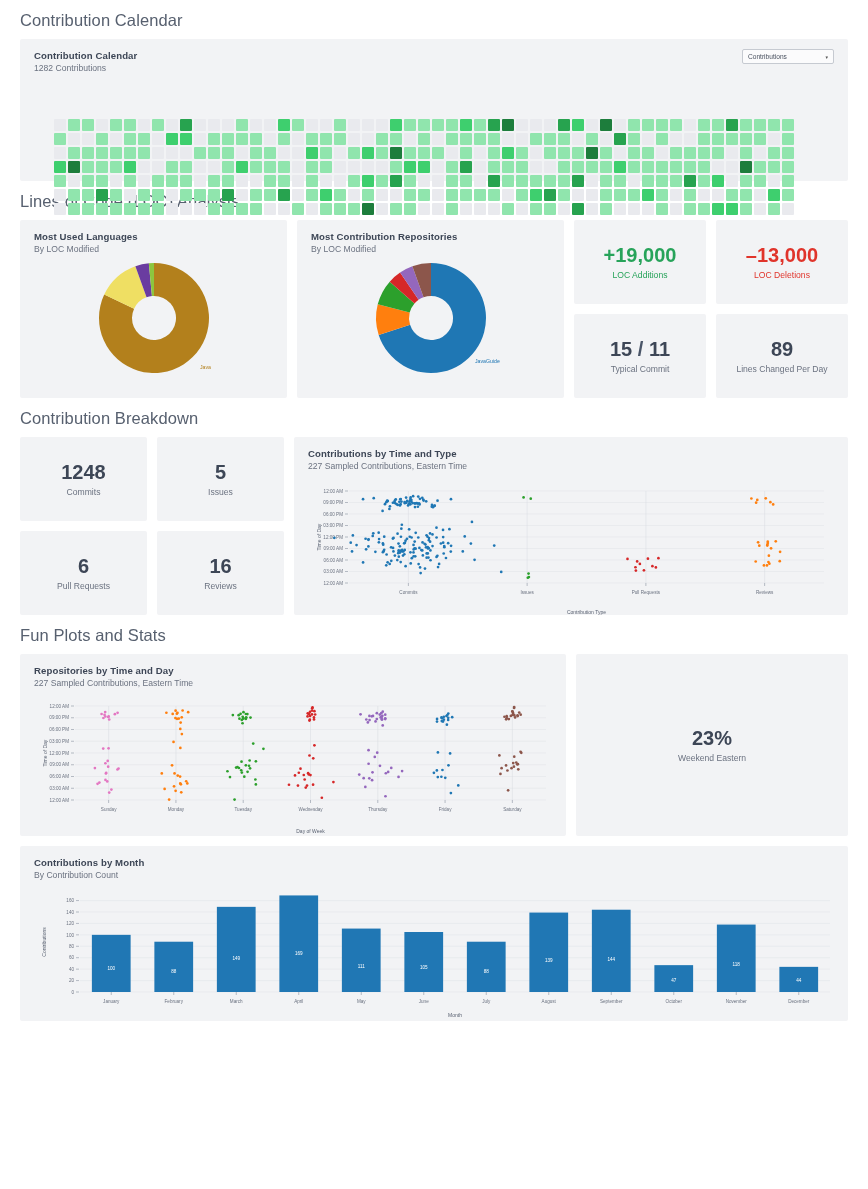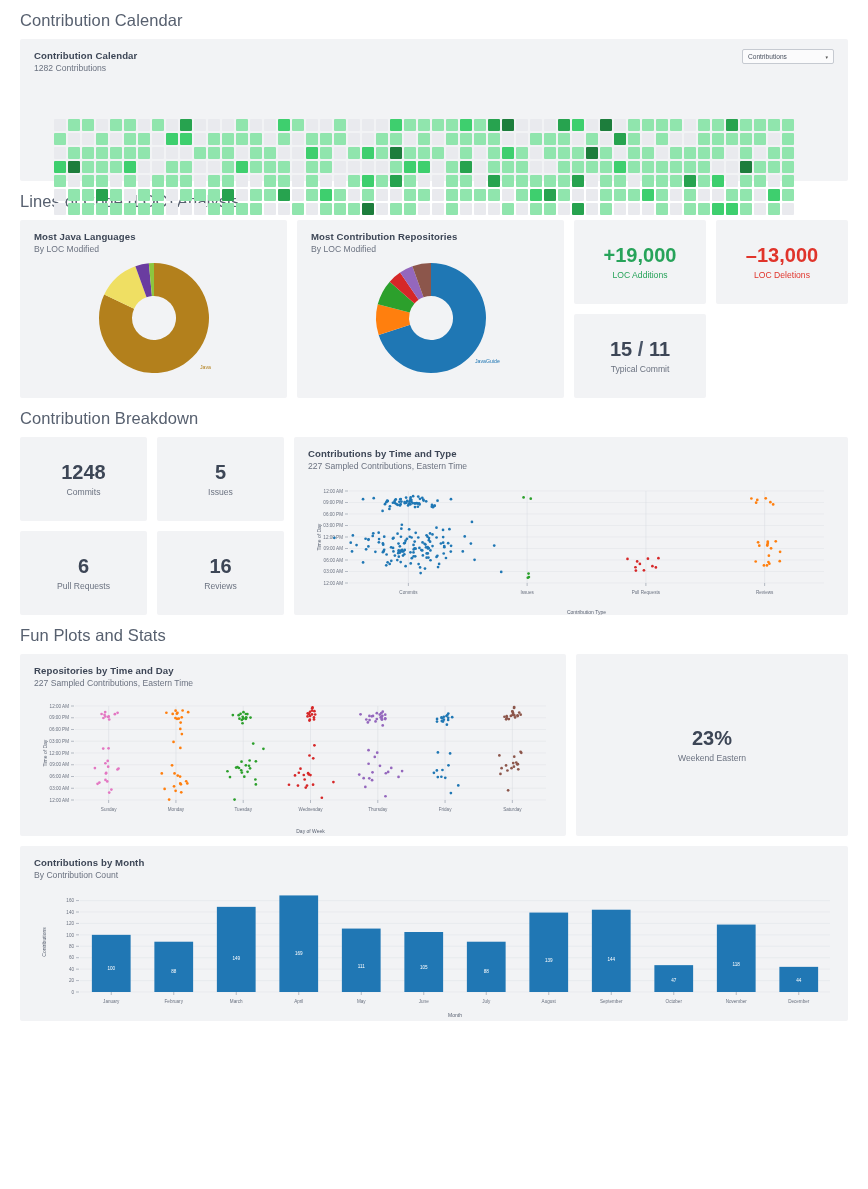--- a/index.html
+++ b/index.html
@@ -480,21 +480,21 @@
         <div class="cal-cell" style="background: rgb(233, 234, 238);"></div>
       </div>
   </div>
 
 
   <h2 class="section-title">Lines of Code (LOC) Analysis</h2>
 
   <div class="loc-row">
     <div class="card donut-card">
       <div class="card-head">
-        <p class="card-title">Most Java Languages</p>
+        <p class="card-title">Most Used Languages</p>
         <p class="card-sub">By LOC Modified</p>
       </div>
       <div class="donut-wrap">
         <svg width="120" height="120" viewBox="0 0 120 120" id="donut-lang">
             <path d="M60,5 A55,55 0 1,1 10.234512114368904,36.58213896392105 L40.09380484574756,50.63285558556842 A22,22 0 1,0 60,38 Z" fill="#b3801c"></path>
             <path d="M10.234512114368904,36.58213896392105 A55,55 0 0,1 41.36941438650893,8.25155770751762 L52.547765754603574,39.300623083007046 A22,22 0 0,0 40.09380484574756,50.63285558556842 Z" fill="#efdf63"></path>
             <path d="M41.36941438650893,8.25155770751762 A55,55 0 0,1 54.824042767481686,5.244091946830601 L57.92961710699267,38.09763677873224 A22,22 0 0,0 52.547765754603574,39.300623083007046 Z" fill="#6a3ca0"></path>
             <path d="M54.824042767481686,5.244091946830601 A55,55 0 0,1 59.99999999999999,5 L59.99999999999999,38 A22,22 0 0,0 57.92961710699267,38.09763677873224 Z" fill="#8cc63f"></path>
           </svg>
       </div>
@@ -524,20 +524,24 @@
         <div class="stat-val green">+19,000</div>
         <div class="stat-lbl green">LOC Additions</div>
       </div>
       <div class="stat-card">
         <div class="stat-val red">–13,000</div>
         <div class="stat-lbl red">LOC Deletions</div>
       </div>
       <div class="stat-card">
         <div class="stat-val"><span class="green">15</span> <span class="sep">/</span> <span class="red">11</span></div>
         <div class="stat-lbl">Typical Commit</div>
+      </div>
+      <div class="stat-card">
+        <div class="stat-val">89</div>
+        <div class="stat-lbl">Lines Changed Per Day</div>
       </div>
     </div>
   </div>
 
   <h2 class="section-title">Contribution Breakdown</h2>
 
   <div class="bd-row">
     <div class="bd-left">
       <div class="stat-card" style="height:84px;">
         <div class="stat-val">1248</div>

